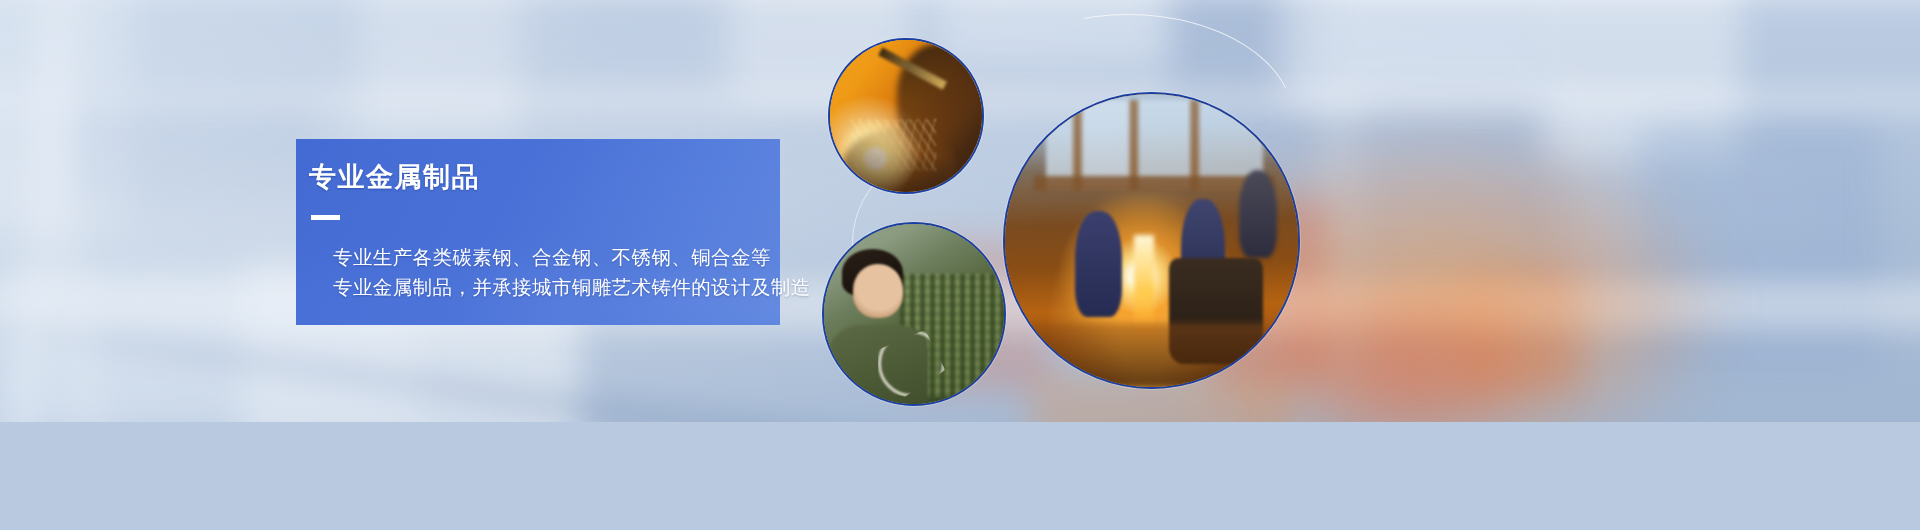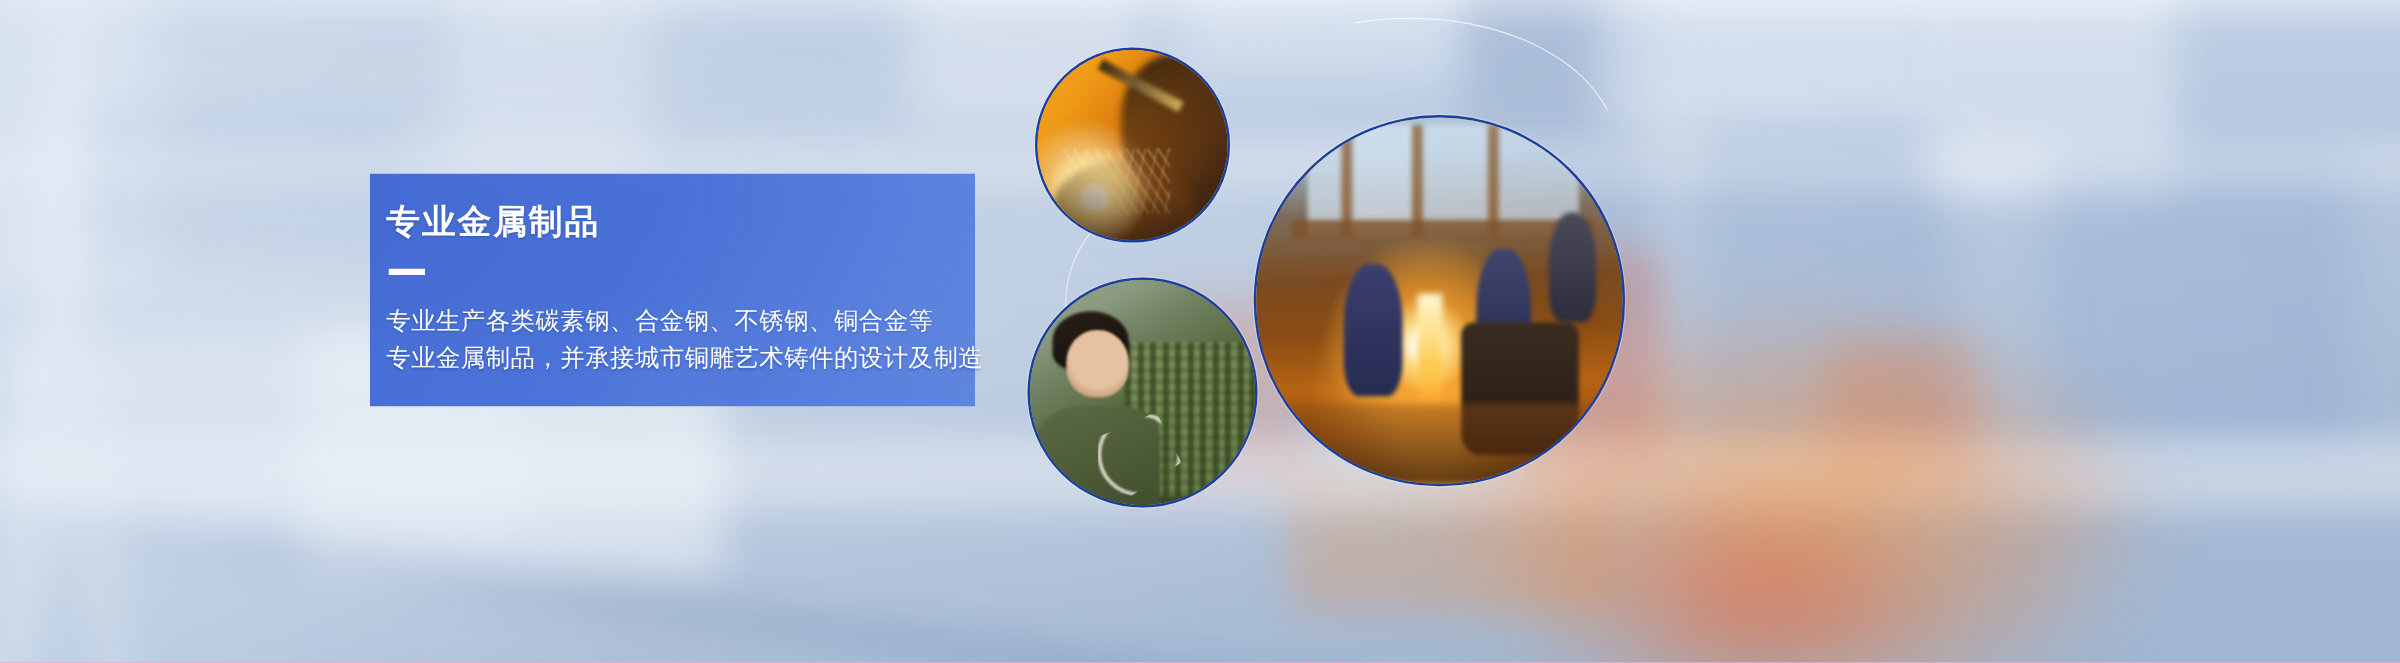--- a/index.html
+++ b/index.html
@@ -3,22 +3,22 @@
 <meta charset="utf-8">
 <title>Banner</title>
 <style>
   html,body{margin:0;padding:0;}
   body{
     width:1920px;height:530px;overflow:hidden;
     font-family:"Liberation Sans","DejaVu Sans",sans-serif;
     background:#b9c9e0;
   }
   .banner{
-    position:relative;width:1920px;height:530px;overflow:hidden;
-    background:#f9a8d4;
+    position:relative;width:1920px;height:422px;overflow:hidden;
+    background:#ef4444;
   }
 
   
   .bg-wrap{position:absolute;inset:0;overflow:hidden;}
   .bg-base{
     position:absolute;inset:-60px;
     background:
       linear-gradient(180deg,#c3d2e6 0%,#b4c6de 30%,#a8bcd6 60%,#9fb4d0 100%);
   }
   
@@ -202,21 +202,21 @@
     text-shadow:0 1px 2px rgba(10,30,90,.30);
   }
   .divider{
     width:29px;height:5px;background:#ffffff;margin:22px 0 0 2px;
   }
   .subcopy{
     margin:22px 0 0 0;color:#ffffff;font-size:19.5px;line-height:1.55;
     letter-spacing:.4px;font-weight:500;white-space:nowrap;
     text-shadow:0 1px 2px rgba(10,30,90,.28);
   }
-  .subcopy .line{display:block;}
+  .subcopy .line{display:block;margin-left:24px;}
 </style>
 </head>
 <body>
 
 <div class="banner">
 
   <div class="bg-wrap">
     <div class="bg-base"></div>
 
     <div class="bg-blobs">

